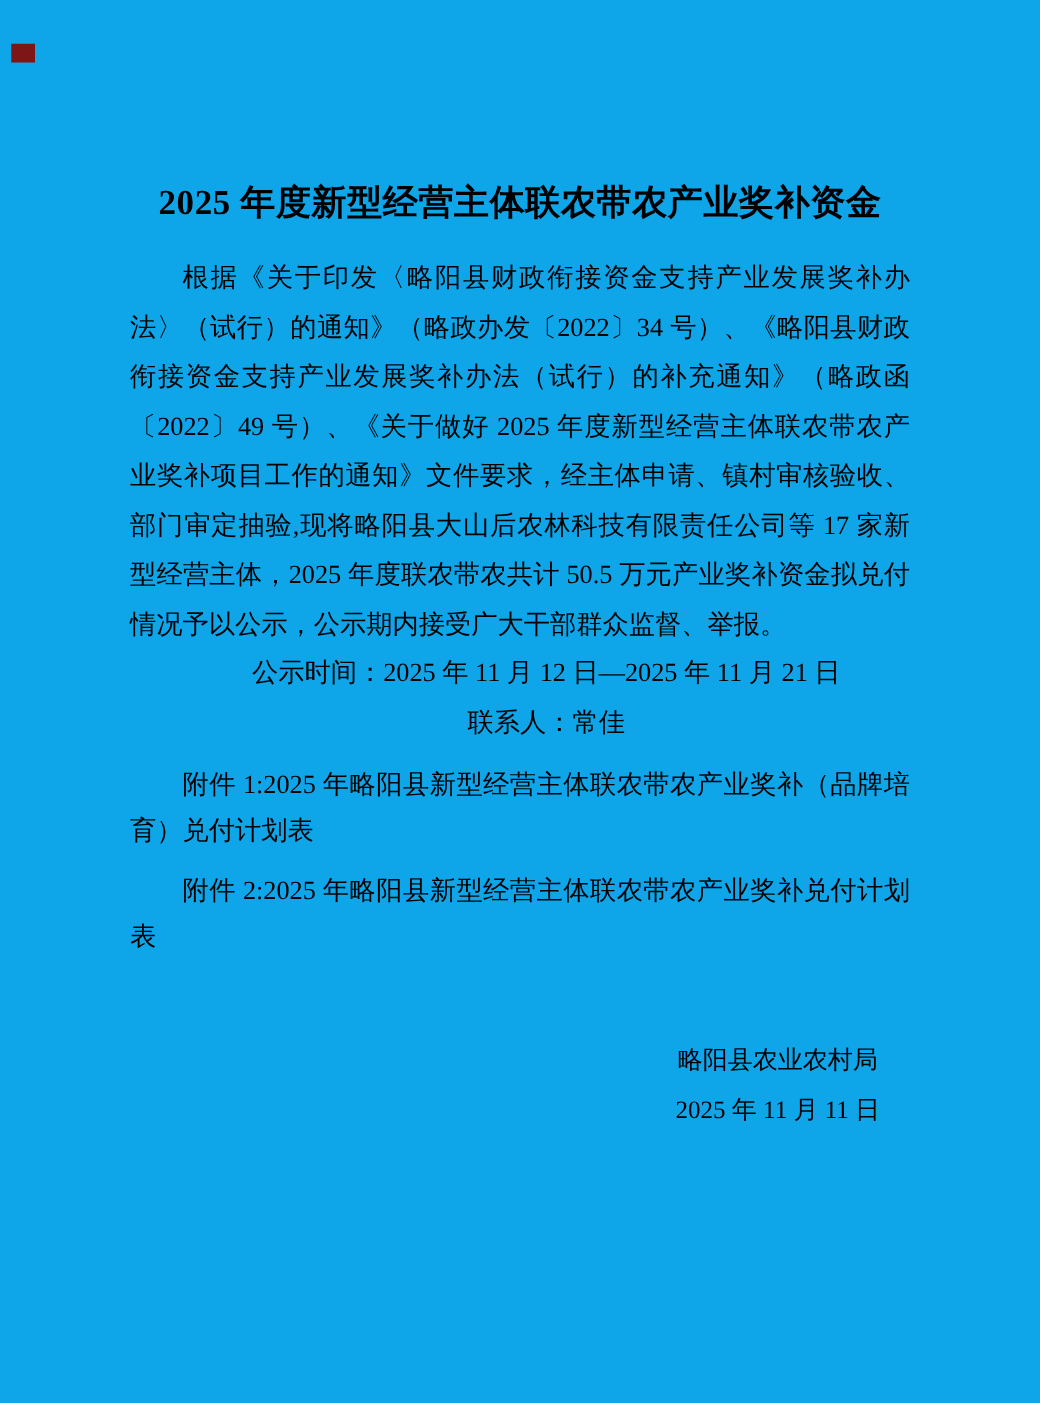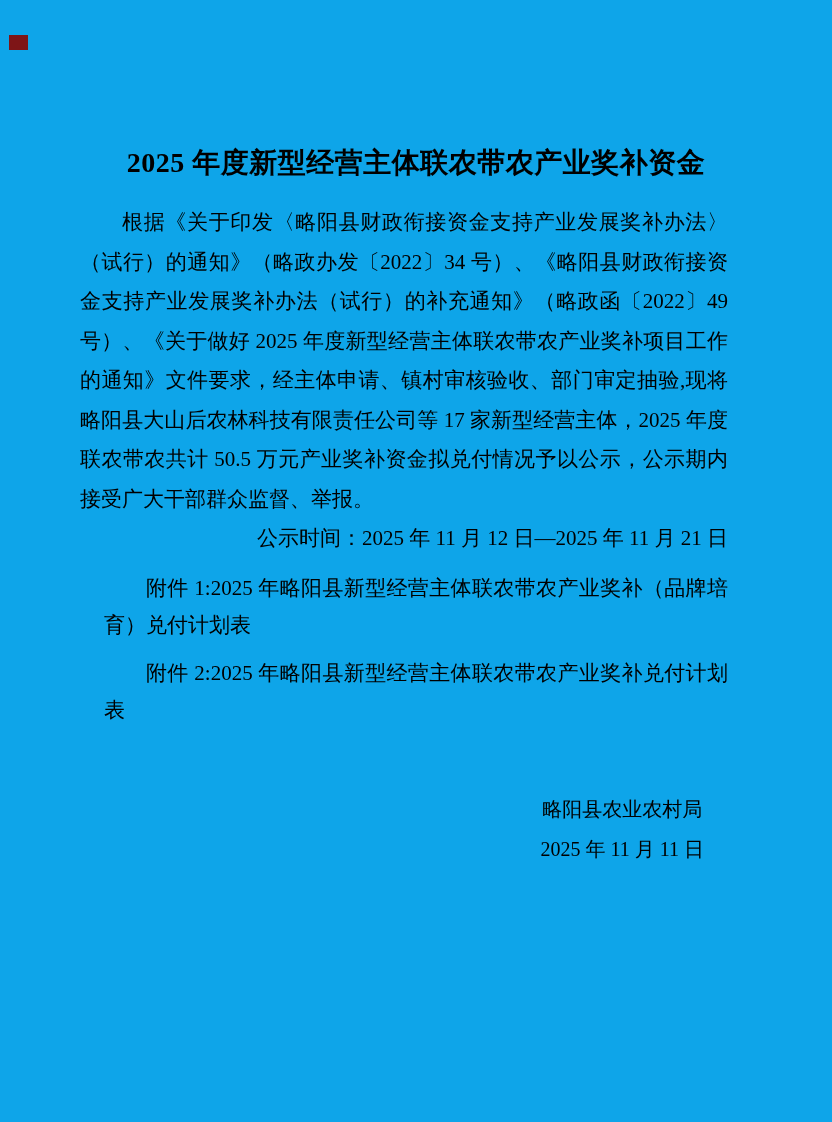--- a/index.html
+++ b/index.html
@@ -29,37 +29,37 @@
     text-align: center;
     font-weight: 700;
     font-size: 28px;
     line-height: 49px;
     letter-spacing: 0.5px;
   }
   .doc-title .title-line {
     display: block;
   }
   .body-text {
-    margin-left: 80px;
+    margin-left: 104px;
     margin-right: 104px;
     font-size: 21px;
     line-height: 39.5px;
     text-align: justify;
     text-justify: inter-ideograph;
   }
   .main-para {
     margin-top: 16px;
     margin-bottom: 0;
     text-indent: 2em;
   }
   .info-line {
     margin: 0 104px;
     text-indent: 2em;
     white-space: pre-wrap;
-    text-align: right;
+    text-align: center;
   }
   .attach-para {
     margin: 11px 104px;
     text-indent: 2em;
     line-height: 37px;
   }
   .signature-block {
     margin: 60px 128px 0 auto;
     width: max-content;
     text-align: center;
@@ -76,20 +76,21 @@
 
   <h1 class="doc-title">
     <span class="title-line">2025 年度新型经营主体联农带农产业奖补资金</span>
   </h1>
 
   <p class="body-text main-para">根据《关于印发〈略阳县财政衔接资金支持产业发展奖补办法〉（试行）的通知》（略政办发〔2022〕34 号）、《略阳县财政衔接资金支持产业发展奖补办法（试行）的补充通知》（略政函〔2022〕49 号）、《关于做好 2025 年度新型经营主体联农带农产业奖补项目工作的通知》文件要求，经主体申请、镇村审核验收、部门审定抽验,现将略阳县大山后农林科技有限责任公司等 17 家新型经营主体，2025 年度联农带农共计 50.5 万元产业奖补资金拟兑付情况予以公示，公示期内接受广大干部群众监督、举报。</p>
 
   <p class="body-text info-line">公示时间：2025 年 11 月 12 日—2025 年 11 月 21 日</p>
 
 
+  <p class="body-text info-line">联系人：常佳</p>
 
   <p class="body-text attach-para">附件 1:2025 年略阳县新型经营主体联农带农产业奖补（品牌培育）兑付计划表</p>
 
   <p class="body-text attach-para">附件 2:2025 年略阳县新型经营主体联农带农产业奖补兑付计划表</p>
 
   <div class="signature-block">
     <div>略阳县农业农村局</div>
     <div>2025 年 11 月 11 日</div>
   </div>
 

